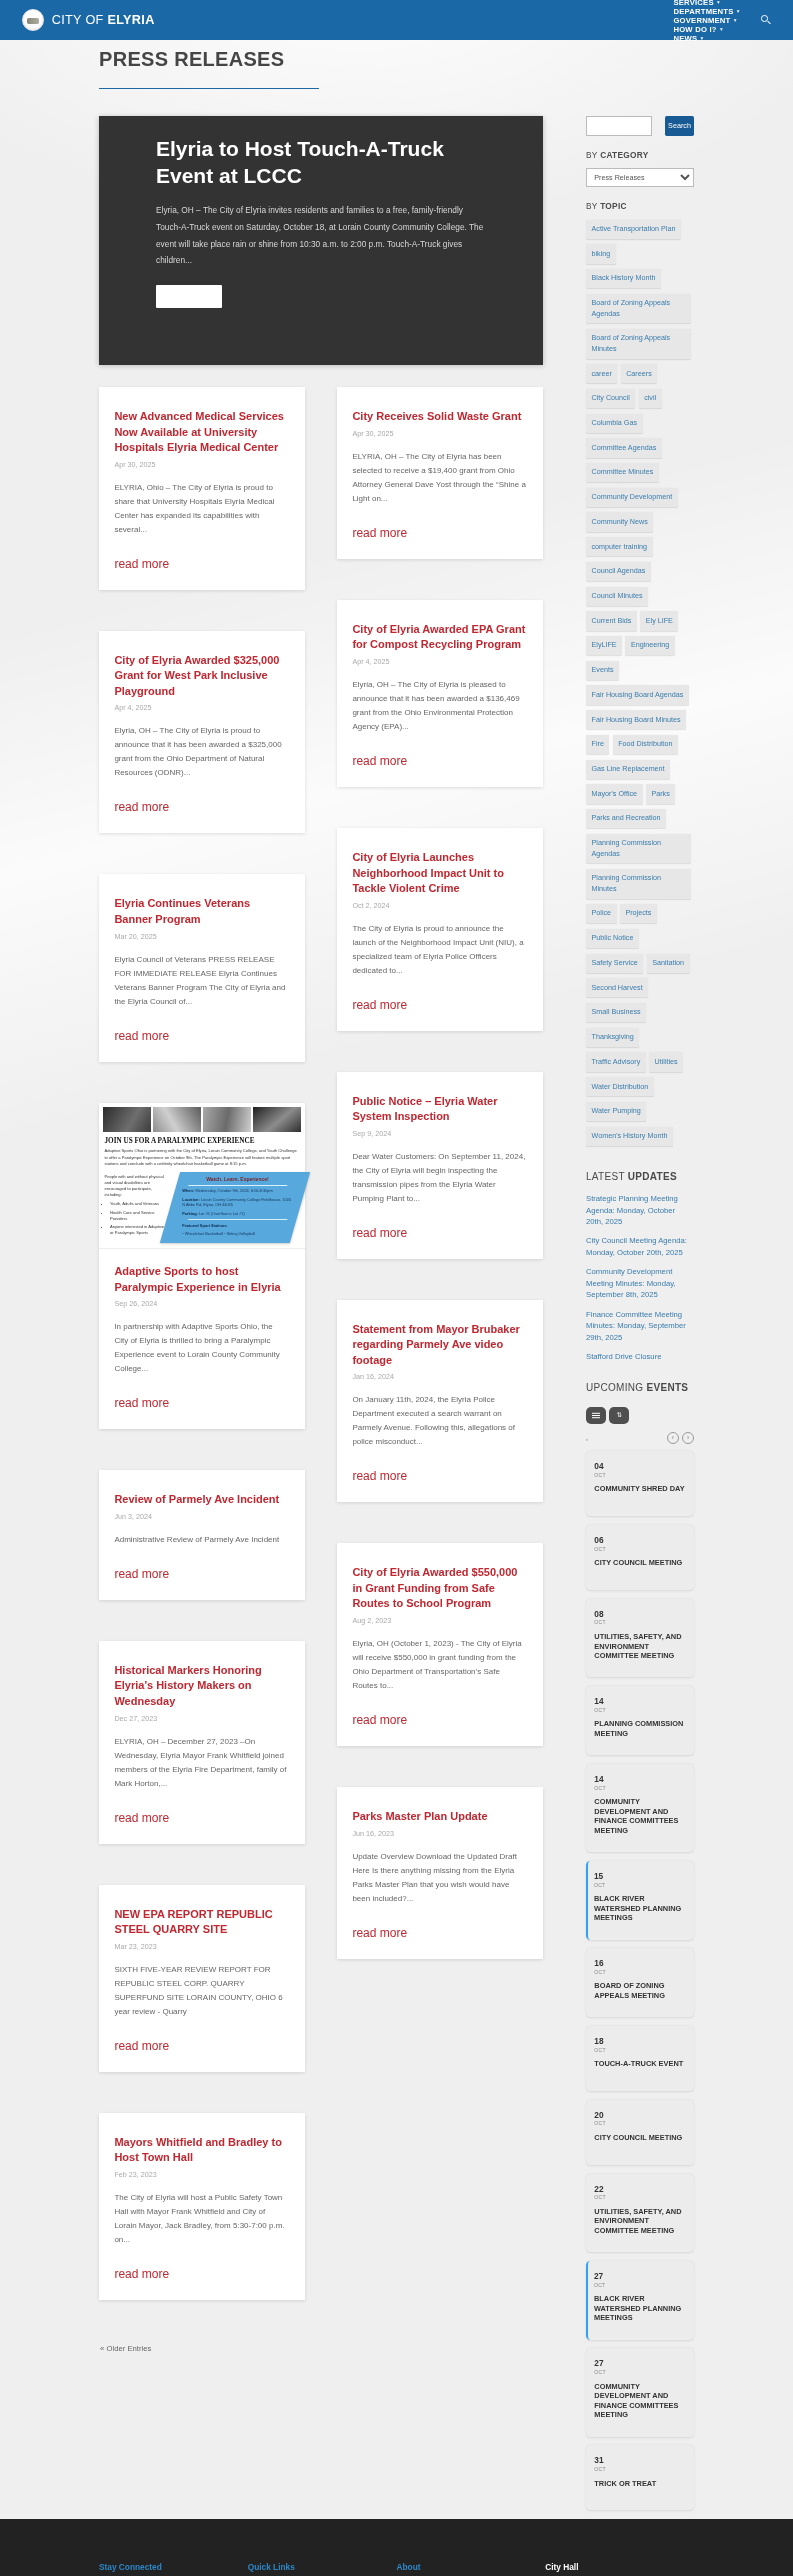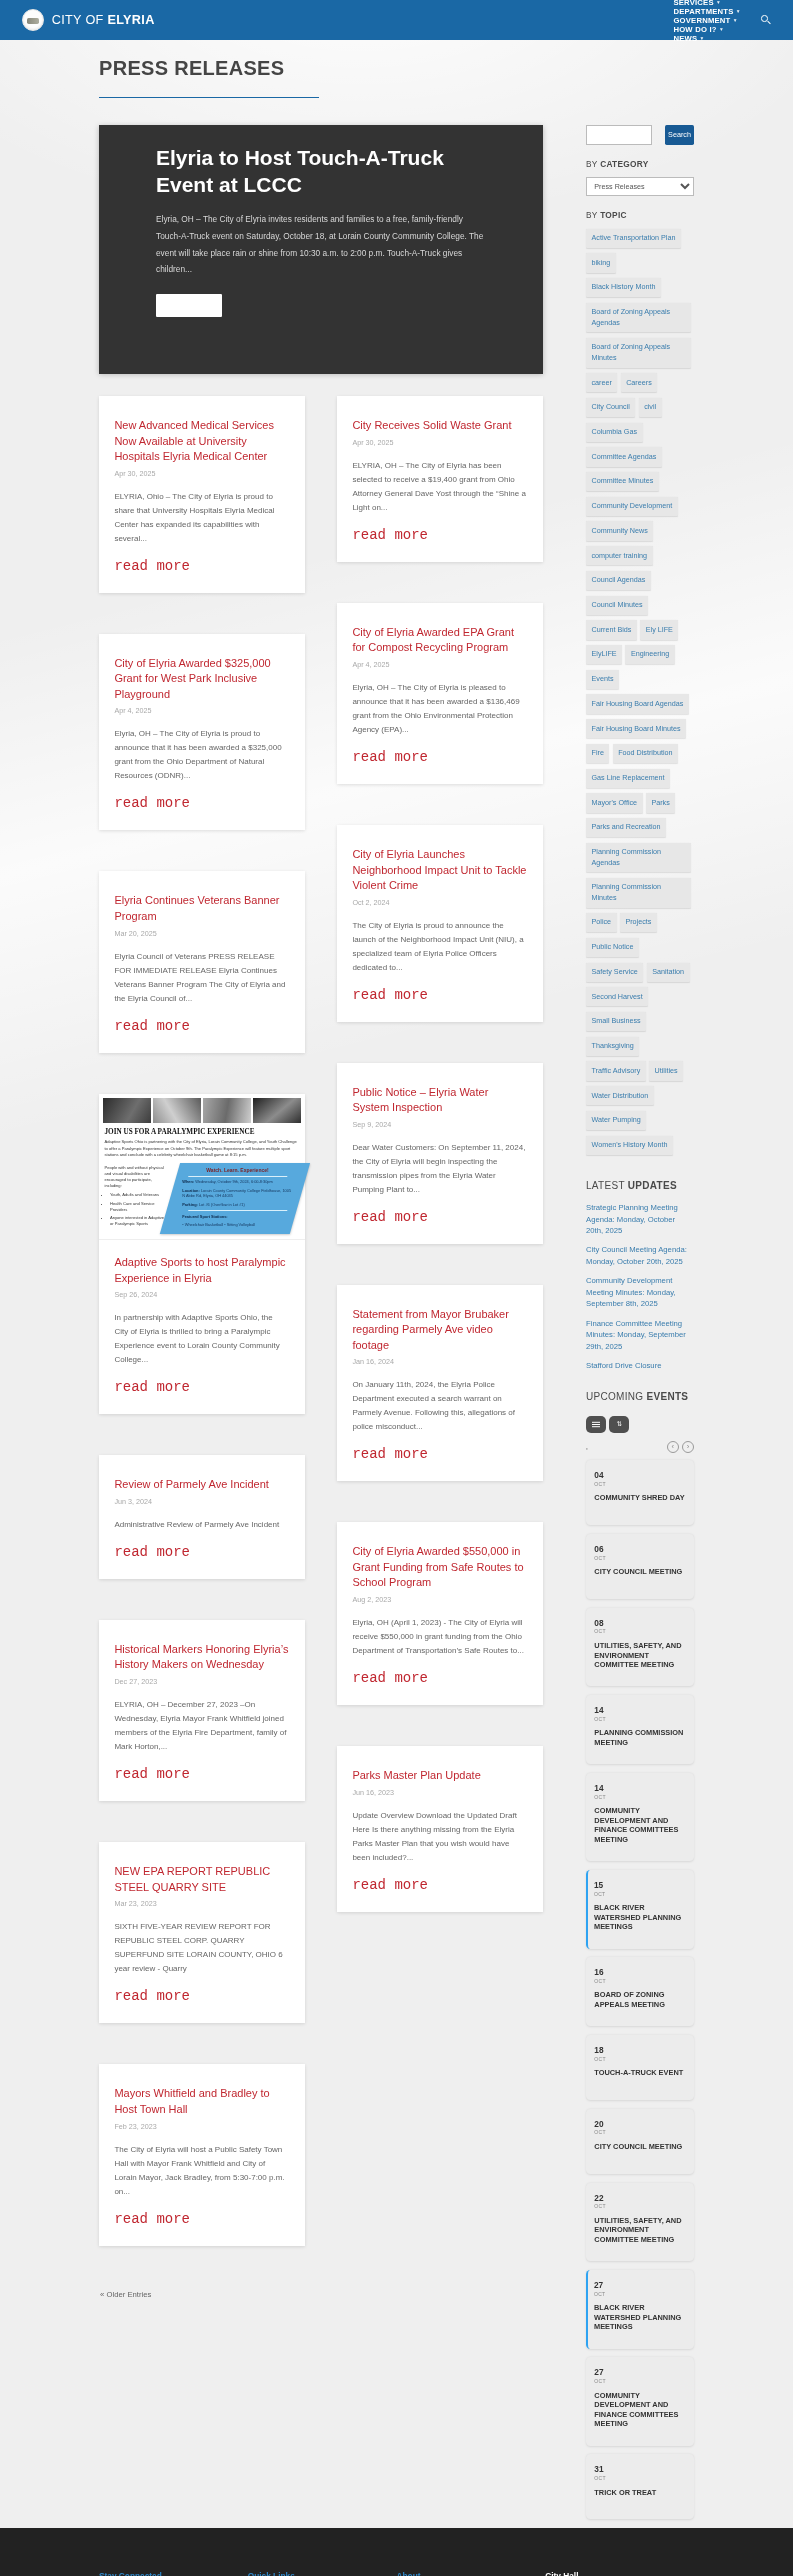--- a/index.html
+++ b/index.html
@@ -19,42 +19,42 @@
   .caret { font-size:5.5px; opacity:.9; }
   .search-btn { width:10px; height:10px; position:relative; cursor:pointer; margin-left:2.2px; }
   .search-btn i { display:block; width:6.6px; height:6.6px; border:1.1px solid #fff; border-radius:50%; }
   .search-btn:after { content:""; position:absolute; left:6px; top:6.6px; width:3.9px; height:1.1px; background:#fff; transform:rotate(45deg); }
 
   
   .page-wrap { position:relative; overflow:hidden; min-height:2275px; }
   .swoosh1 { position:absolute; top:-66px; left:-110px; width:1046px; height:286px; background:radial-gradient(ellipse at 45% 0%, rgba(255,255,255,.95) 0%, rgba(255,255,255,0) 62%); pointer-events:none; }
   .swoosh2 { position:absolute; top:496px; left:-165px; width:1157px; height:496px; transform:rotate(-14deg); background:linear-gradient(180deg, rgba(255,255,255,0) 0%, rgba(255,255,255,.75) 48%, rgba(255,255,255,0) 100%); pointer-events:none; }
 
-  .page { width:595px; margin:0 auto; position:relative; z-index:1; padding-top:17px; }
+  .page { width:595px; margin:0 auto; position:relative; z-index:1; padding-top:8px; }
   .page-title { color:#454545; font-size:20px; font-weight:700; letter-spacing:0.3px; }
   .title-underline { width:220px; height:1.7px; background:#1a68a5; margin-top:16.5px; margin-bottom:26.4px; }
 
   .content { display:flex; justify-content:space-between; align-items:flex-start; }
   main { width:444px; }
   aside { width:108px; }
 
   
   .hero { background:#333333; padding:19px 55px 55px 57px; box-shadow:0 1.1px 5.5px rgba(0,0,0,.25); margin-bottom:22px; }
   .hero-title { color:#fff; font-size:21px; line-height:1.3; font-weight:700; cursor:pointer; }
   .hero-excerpt { color:#d8d8d8; font-size:8.3px; line-height:2.0; margin-top:13.2px; }
   .hero-btn { display:inline-block; margin-top:16.5px; width:66px; height:23px; background:#fff; border:none; border-radius:1.1px; cursor:pointer; color:#fff; font-size:7.2px; }
 
   
   .columns { display:flex; gap:32px; }
   .col { width:206px; display:flex; flex-direction:column; }
   .post { background:#fff; box-shadow:0 0.6px 3.3px rgba(0,0,0,.12); padding:22px 16.5px 19px 15.4px; margin-bottom:41px; }
-  .post h2 { color:#c02730; font-size:11px; line-height:1.4; font-weight:400; cursor:pointer; }
+  .post h2 { color:#c02730; font-size:11px; line-height:1.4; font-weight:700; cursor:pointer; }
   .post .date { color:#a9a9a9; font-size:7.2px; margin-top:4.4px; }
   .post .excerpt { color:#666; font-size:8px; line-height:1.75; margin-top:12px; }
-  .post .readmore { display:inline-block; color:#c02730; font-size:14px; margin-top:12px; cursor:pointer; text-decoration:none;font-family:Liberation Mono, monospace; }
+  .post .readmore { display:inline-block; color:#c02730; font-size:12px; margin-top:20px; cursor:pointer; text-decoration:none; }
   .post.flyer-post { padding:0; }
   .post.flyer-post .post-body { padding:15.4px 16.5px 19px 15.4px; }
 
   
   .flyer { background:#fff; padding:4.4px 4.4px 0 4.4px; border-bottom:0.6px solid #eee; }
   .flyer-photos { display:flex; gap:2.8px; }
   .flyer-photos span { flex:1; height:25px; }
   .ph1 { background:linear-gradient(120deg,#2b2b2b,#6e6e6e 60%,#3c3c3c); }
   .ph2 { background:linear-gradient(60deg,#8e8e8e,#cfcfcf 40%,#5a5a5a); }
   .ph3 { background:linear-gradient(100deg,#a8a8a8,#6b6b6b 50%,#cfcfcf); }
@@ -303,21 +303,21 @@
                 <article class="post">
                   <h2>Statement from Mayor Brubaker regarding Parmely Ave video footage</h2>
                   <div class="date">Jan 16, 2024</div>
                   <p class="excerpt">On January 11th, 2024, the Elyria Police Department executed a search warrant on Parmely Avenue. Following this, allegations of police misconduct...</p>
                   <a class="readmore">read more</a>
                 </article>
 
                 <article class="post">
                   <h2>City of Elyria Awarded $550,000 in Grant Funding from Safe Routes to School Program</h2>
                   <div class="date">Aug 2, 2023</div>
-                  <p class="excerpt">Elyria, OH (April 1, 2023) - The City of Elyria will receive $550,000 in grant funding from the Ohio Department of Transportation’s Safe Routes to...</p>
+                  <p class="excerpt">Elyria, OH (October 1, 2023) - The City of Elyria will receive $550,000 in grant funding from the Ohio Department of Transportation’s Safe Routes to...</p>
                   <a class="readmore">read more</a>
                 </article>
 
                 <article class="post">
                   <h2>Parks Master Plan Update</h2>
                   <div class="date">Jun 16, 2023</div>
                   <p class="excerpt">Update Overview Download the Updated Draft Here Is there anything missing from the Elyria Parks Master Plan that you wish would have been included?...</p>
                   <a class="readmore">read more</a>
                 </article>
               </div>

